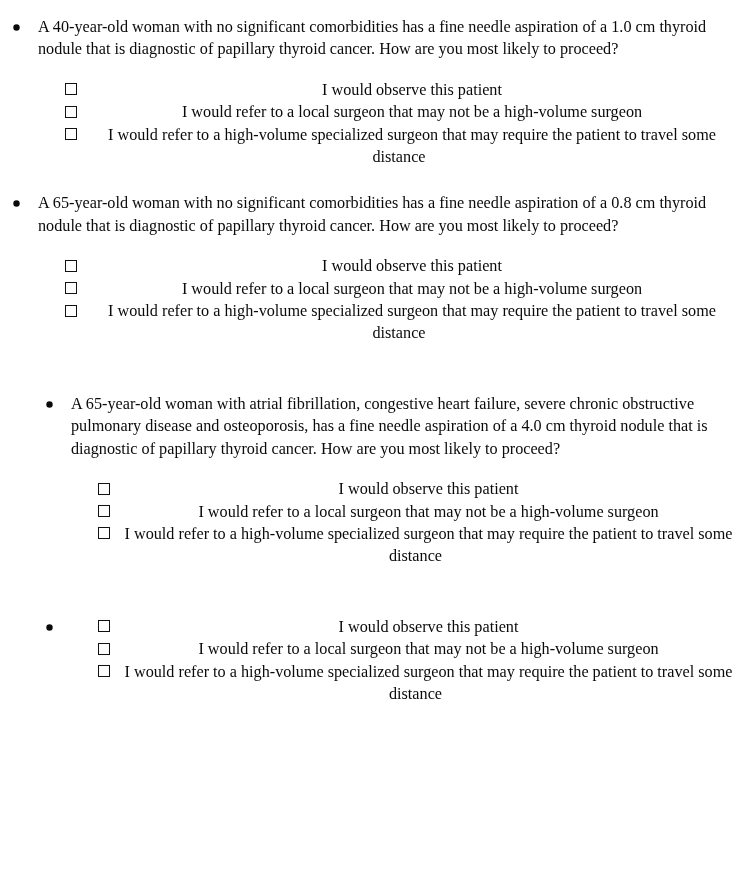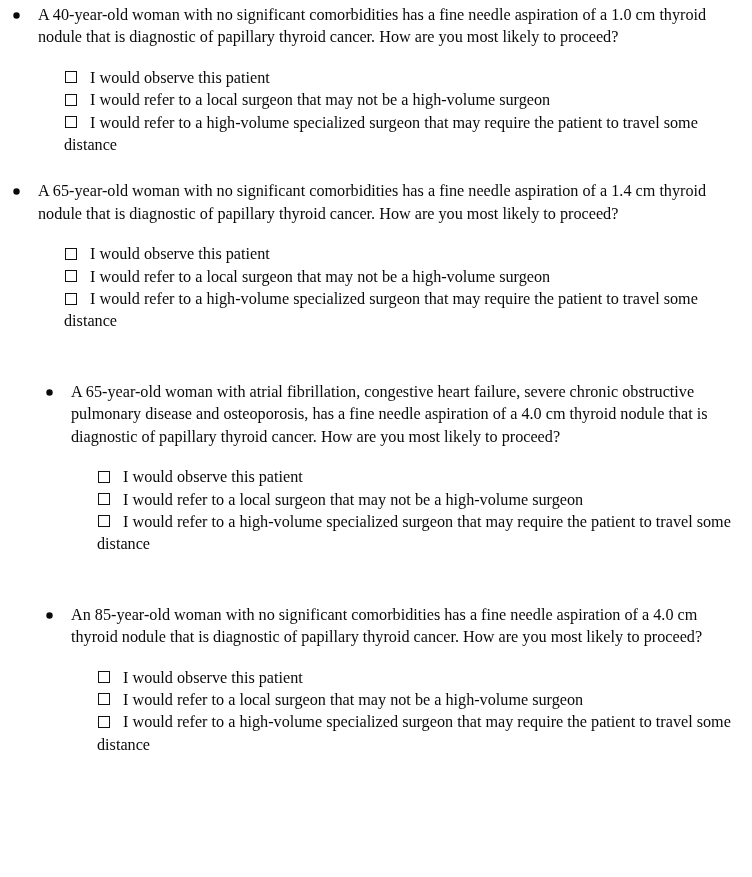--- a/index.html
+++ b/index.html
@@ -16,21 +16,21 @@
     line-height: 22.4px;
     color: #0a0a0a;
     -webkit-font-smoothing: none;
     overflow: hidden;
   }
   .page {
     position: relative;
     width: 752px;
     height: 877px;
     box-sizing: border-box;
-    padding: 4px 8px 0 0;
+    padding: 16px 8px 0 0;
   }
   .question-block {
     position: relative;
     margin: 0;
   }
   .question-block.gap-small { margin-top: 24px; }
   .question-block.gap-large { margin-top: 48px; margin-left: 33px; }
   .question-block.first { margin-top: 0; }
 
   .stem {
@@ -57,20 +57,21 @@
     list-style: none;
     margin-top: 18px;
     padding-left: 64px;
     padding-right: 10px;
   }
   .option {
     position: relative;
     margin: 0;
     padding: 0;
     text-indent: 26px;
+    text-align: center;
   }
   .checkbox-glyph {
     position: absolute;
     left: 1px;
     top: 4.5px;
     width: 12px;
     height: 12px;
     border: 1.4px solid #111111;
     background: #ffffff;
     box-sizing: border-box;
@@ -108,21 +109,21 @@
     </ul>
   </section>
 
   <section class="question-block gap-small">
     <p class="stem">
       <span class="bullet-marker">
         <svg width="7" height="7" viewBox="0 0 7 7">
             <circle cx="3.5" cy="3.5" r="3.2" fill="#0a0a0a"></circle>
           </svg>
       </span>
-      <span>A 65-year-old woman with no significant comorbidities has a fine needle aspiration of a 1.4 cm thyroid nodule that is diagnostic of papillary thyroid cancer. How are you most likely to proceed?</span>
+      <span>A 65-year-old woman with no significant comorbidities has a fine needle aspiration of a 0.8 cm thyroid nodule that is diagnostic of papillary thyroid cancer. How are you most likely to proceed?</span>
     </p>
     <ul class="options">
       <li class="option">
         <span class="checkbox-glyph"></span><span class="option-label">I would observe this patient</span>
       </li>
       <li class="option">
         <span class="checkbox-glyph"></span><span class="option-label">I would refer to a local surgeon that may not be a high-volume surgeon</span>
       </li>
       <li class="option">
         <span class="checkbox-glyph"></span><span class="option-label">I would refer to a high-volume specialized surgeon that may require the patient to travel some distance</span>
@@ -152,21 +153,20 @@
     </ul>
   </section>
 
   <section class="question-block gap-large">
     <p class="stem">
       <span class="bullet-marker">
         <svg width="7" height="7" viewBox="0 0 7 7">
             <circle cx="3.5" cy="3.5" r="3.2" fill="#0a0a0a"></circle>
           </svg>
       </span>
-      <span>An 85-year-old woman with no significant comorbidities has a fine needle aspiration of a 4.0 cm thyroid nodule that is diagnostic of papillary thyroid cancer. How are you most likely to proceed?</span>
     </p>
     <ul class="options">
       <li class="option">
         <span class="checkbox-glyph"></span><span class="option-label">I would observe this patient</span>
       </li>
       <li class="option">
         <span class="checkbox-glyph"></span><span class="option-label">I would refer to a local surgeon that may not be a high-volume surgeon</span>
       </li>
       <li class="option">
         <span class="checkbox-glyph"></span><span class="option-label">I would refer to a high-volume specialized surgeon that may require the patient to travel some distance</span>

